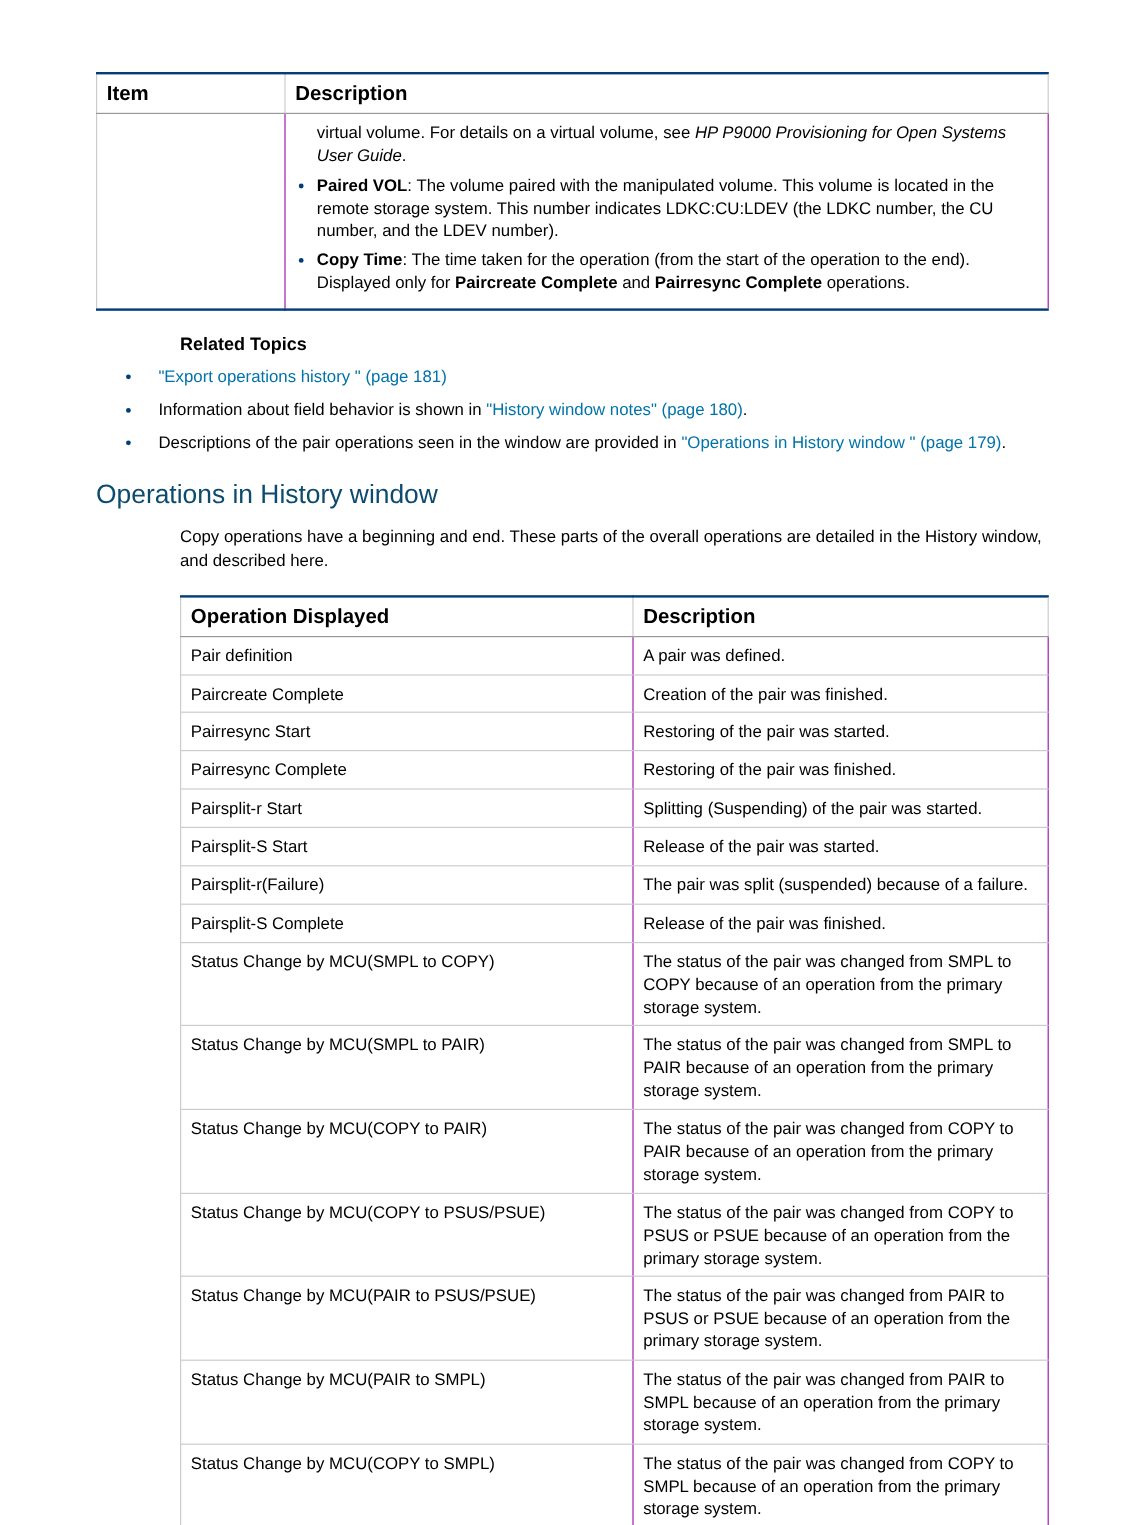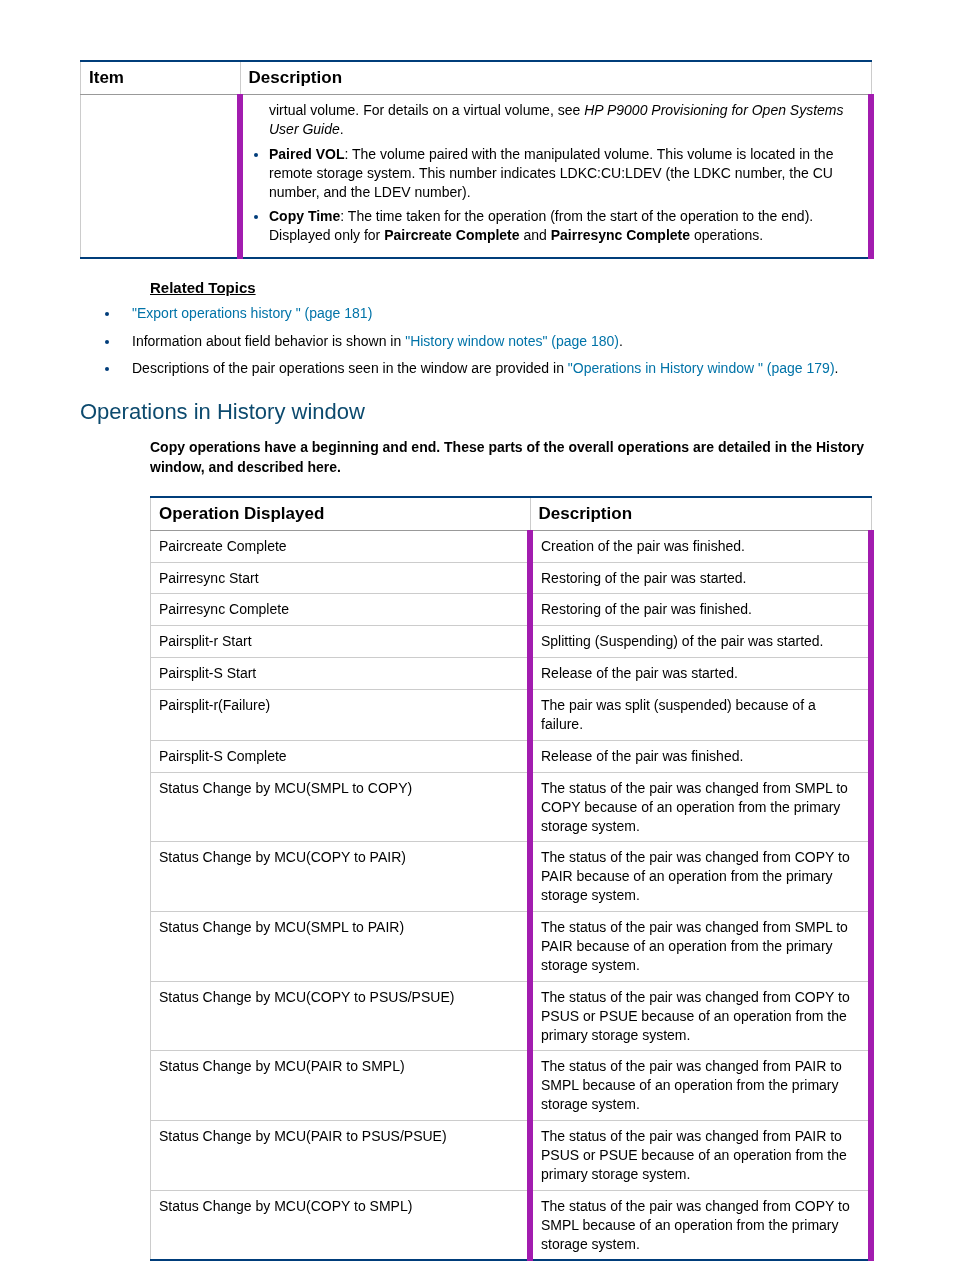--- a/index.html
+++ b/index.html
@@ -34,21 +34,21 @@
     border-left: 1px solid #ccc;
     border-right: 1px solid #ccc;
     font-size: 17px;
   }
   table.bordered th:first-child {
     border-left: 1px solid #ccc;
   }
   table.bordered td {
     padding: 6px 8px;
     border-left: 1px solid #ccc;
-    border-right: 6px solid #a21caf;
+    border-right: 1px solid #a21caf;
     border-bottom: 1px solid #ccc;
     vertical-align: top;
     font-size: 14px;
     line-height: 1.35;
   }
   table.bordered tr:last-child td {
     border-bottom: none;
   }
   .t1 td:first-child {
     width: 140px;
@@ -87,32 +87,30 @@
   .bold {
     font-weight: bold;
   }
   .italic {
     font-style: italic;
   }
   h3.related-topics {
     font-size: 15px;
     font-weight: bold;
     margin: 20px 0 6px 70px;
-    text-decoration: underline;
   }
   h2.section-heading {
     color: #0c4a6e;
     font-weight: normal;
     font-size: 22px;
     margin: 18px 0 8px 0;
   }
   .section-intro {
     margin: 12px 0 18px 70px;
     line-height: 1.45;
-    font-weight: bold;
   }
 </style>
 </head>
 <body>
 
 <div class="page">
 
   <table class="bordered t1">
     <thead>
       <tr>
@@ -158,20 +156,24 @@
 
   <table class="bordered t2" style="margin-left:70px; width:calc(100% - 70px);">
     <thead>
       <tr>
         <th>Operation Displayed</th>
         <th>Description</th>
       </tr>
     </thead>
     <tbody id="ops-body">
         <tr>
+          <td>Pair definition</td>
+          <td>A pair was defined.</td>
+        </tr>
+        <tr>
           <td>Paircreate Complete</td>
           <td>Creation of the pair was finished.</td>
         </tr>
         <tr>
           <td>Pairresync Start</td>
           <td>Restoring of the pair was started.</td>
         </tr>
         <tr>
           <td>Pairresync Complete</td>
           <td>Restoring of the pair was finished.</td>
@@ -190,39 +192,39 @@
         </tr>
         <tr>
           <td>Pairsplit-S Complete</td>
           <td>Release of the pair was finished.</td>
         </tr>
         <tr>
           <td>Status Change by MCU(SMPL to COPY)</td>
           <td>The status of the pair was changed from SMPL to COPY because of an operation from the primary storage system.</td>
         </tr>
         <tr>
+          <td>Status Change by MCU(SMPL to PAIR)</td>
+          <td>The status of the pair was changed from SMPL to PAIR because of an operation from the primary storage system.</td>
+        </tr>
+        <tr>
           <td>Status Change by MCU(COPY to PAIR)</td>
           <td>The status of the pair was changed from COPY to PAIR because of an operation from the primary storage system.</td>
         </tr>
         <tr>
-          <td>Status Change by MCU(SMPL to PAIR)</td>
-          <td>The status of the pair was changed from SMPL to PAIR because of an operation from the primary storage system.</td>
-        </tr>
-        <tr>
           <td>Status Change by MCU(COPY to PSUS/PSUE)</td>
           <td>The status of the pair was changed from COPY to PSUS or PSUE because of an operation from the primary storage system.</td>
         </tr>
         <tr>
+          <td>Status Change by MCU(PAIR to PSUS/PSUE)</td>
+          <td>The status of the pair was changed from PAIR to PSUS or PSUE because of an operation from the primary storage system.</td>
+        </tr>
+        <tr>
           <td>Status Change by MCU(PAIR to SMPL)</td>
           <td>The status of the pair was changed from PAIR to SMPL because of an operation from the primary storage system.</td>
         </tr>
         <tr>
-          <td>Status Change by MCU(PAIR to PSUS/PSUE)</td>
-          <td>The status of the pair was changed from PAIR to PSUS or PSUE because of an operation from the primary storage system.</td>
-        </tr>
-        <tr>
           <td>Status Change by MCU(COPY to SMPL)</td>
           <td>The status of the pair was changed from COPY to SMPL because of an operation from the primary storage system.</td>
         </tr>
       </tbody>
   </table>
 
 </div>
 
 </body></html>

